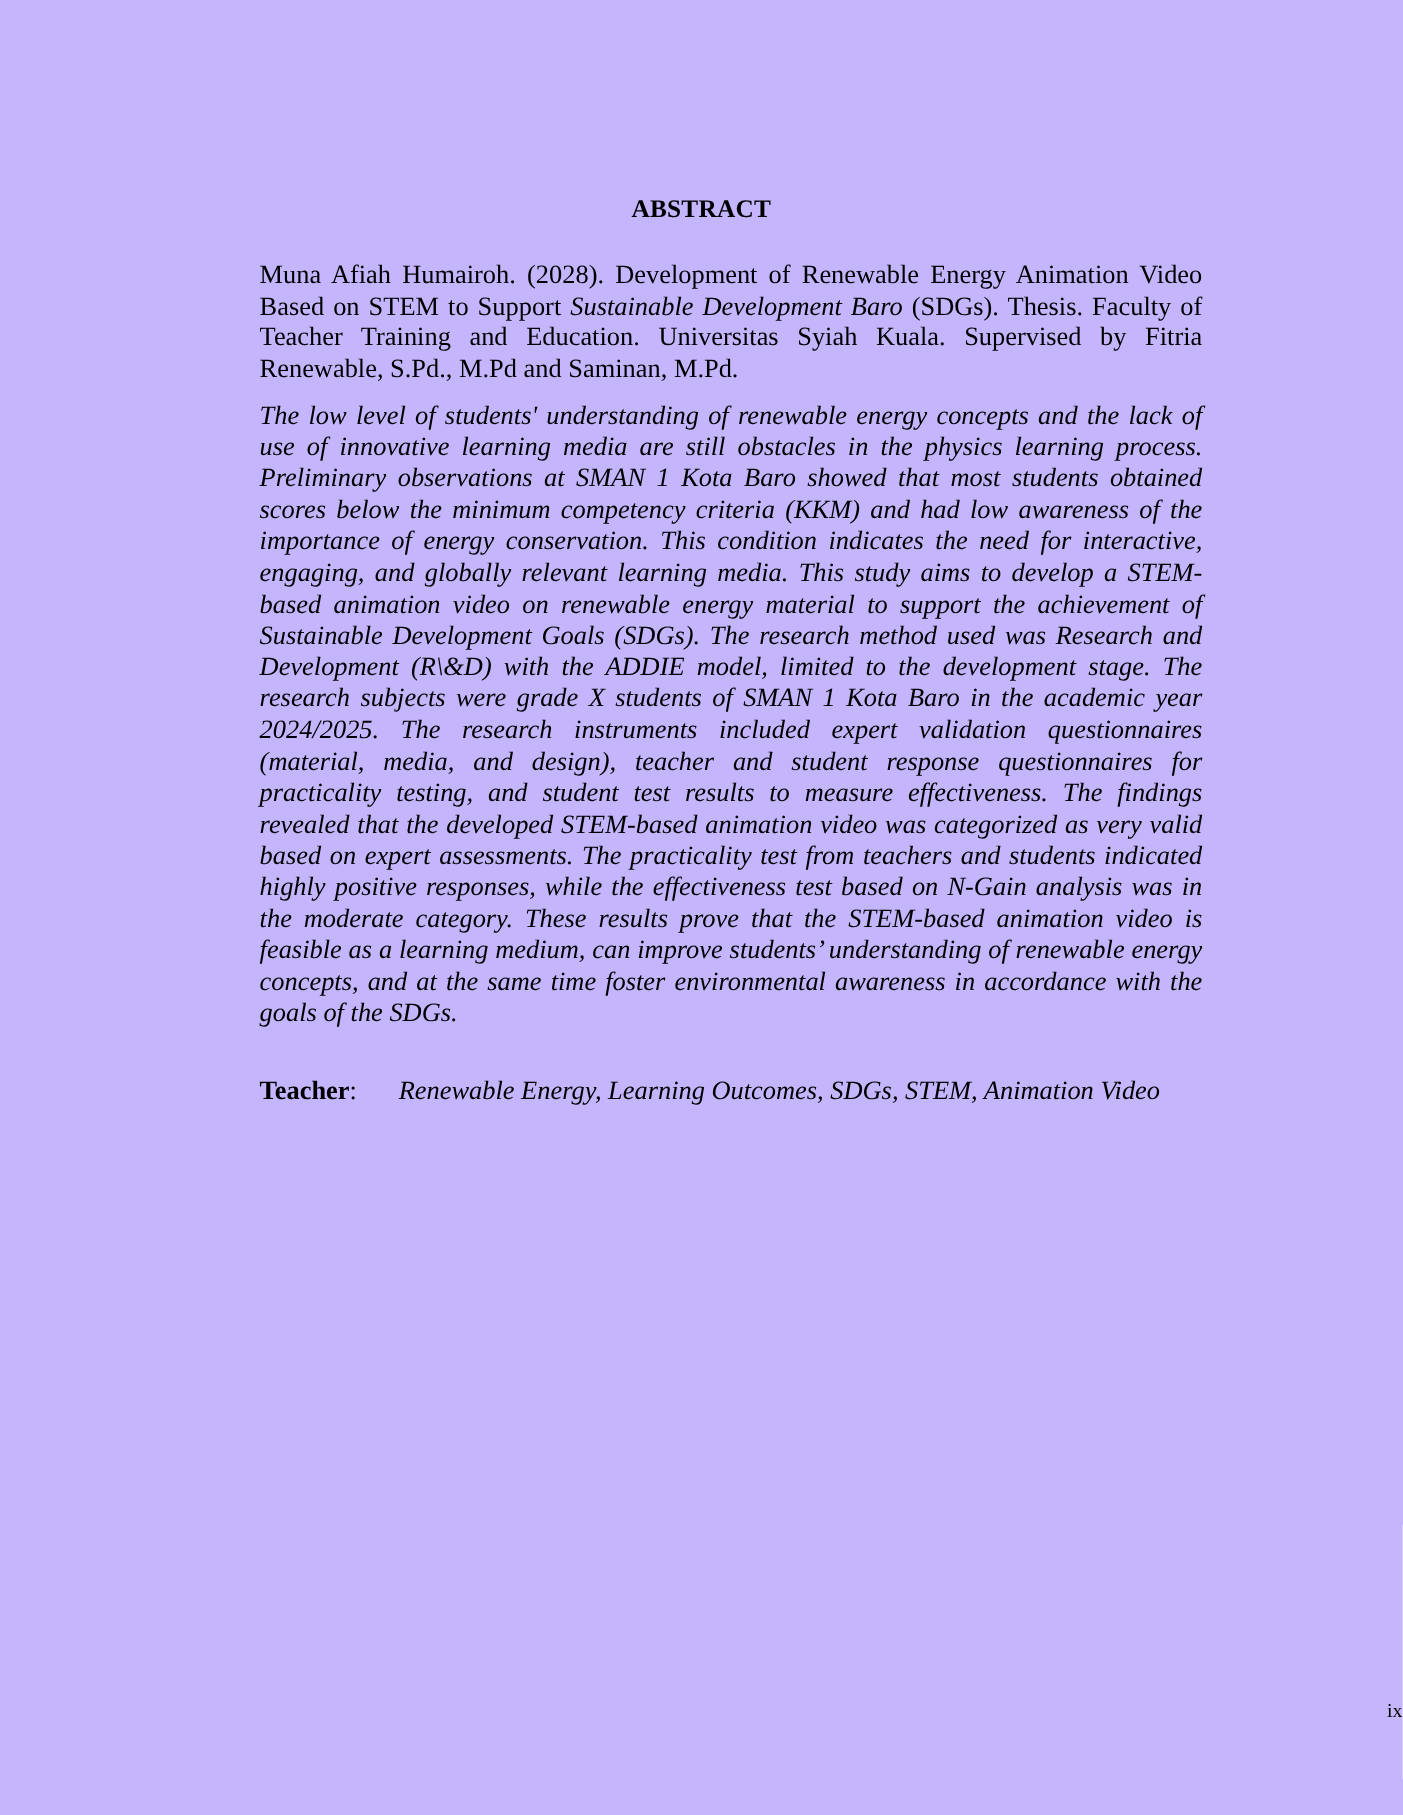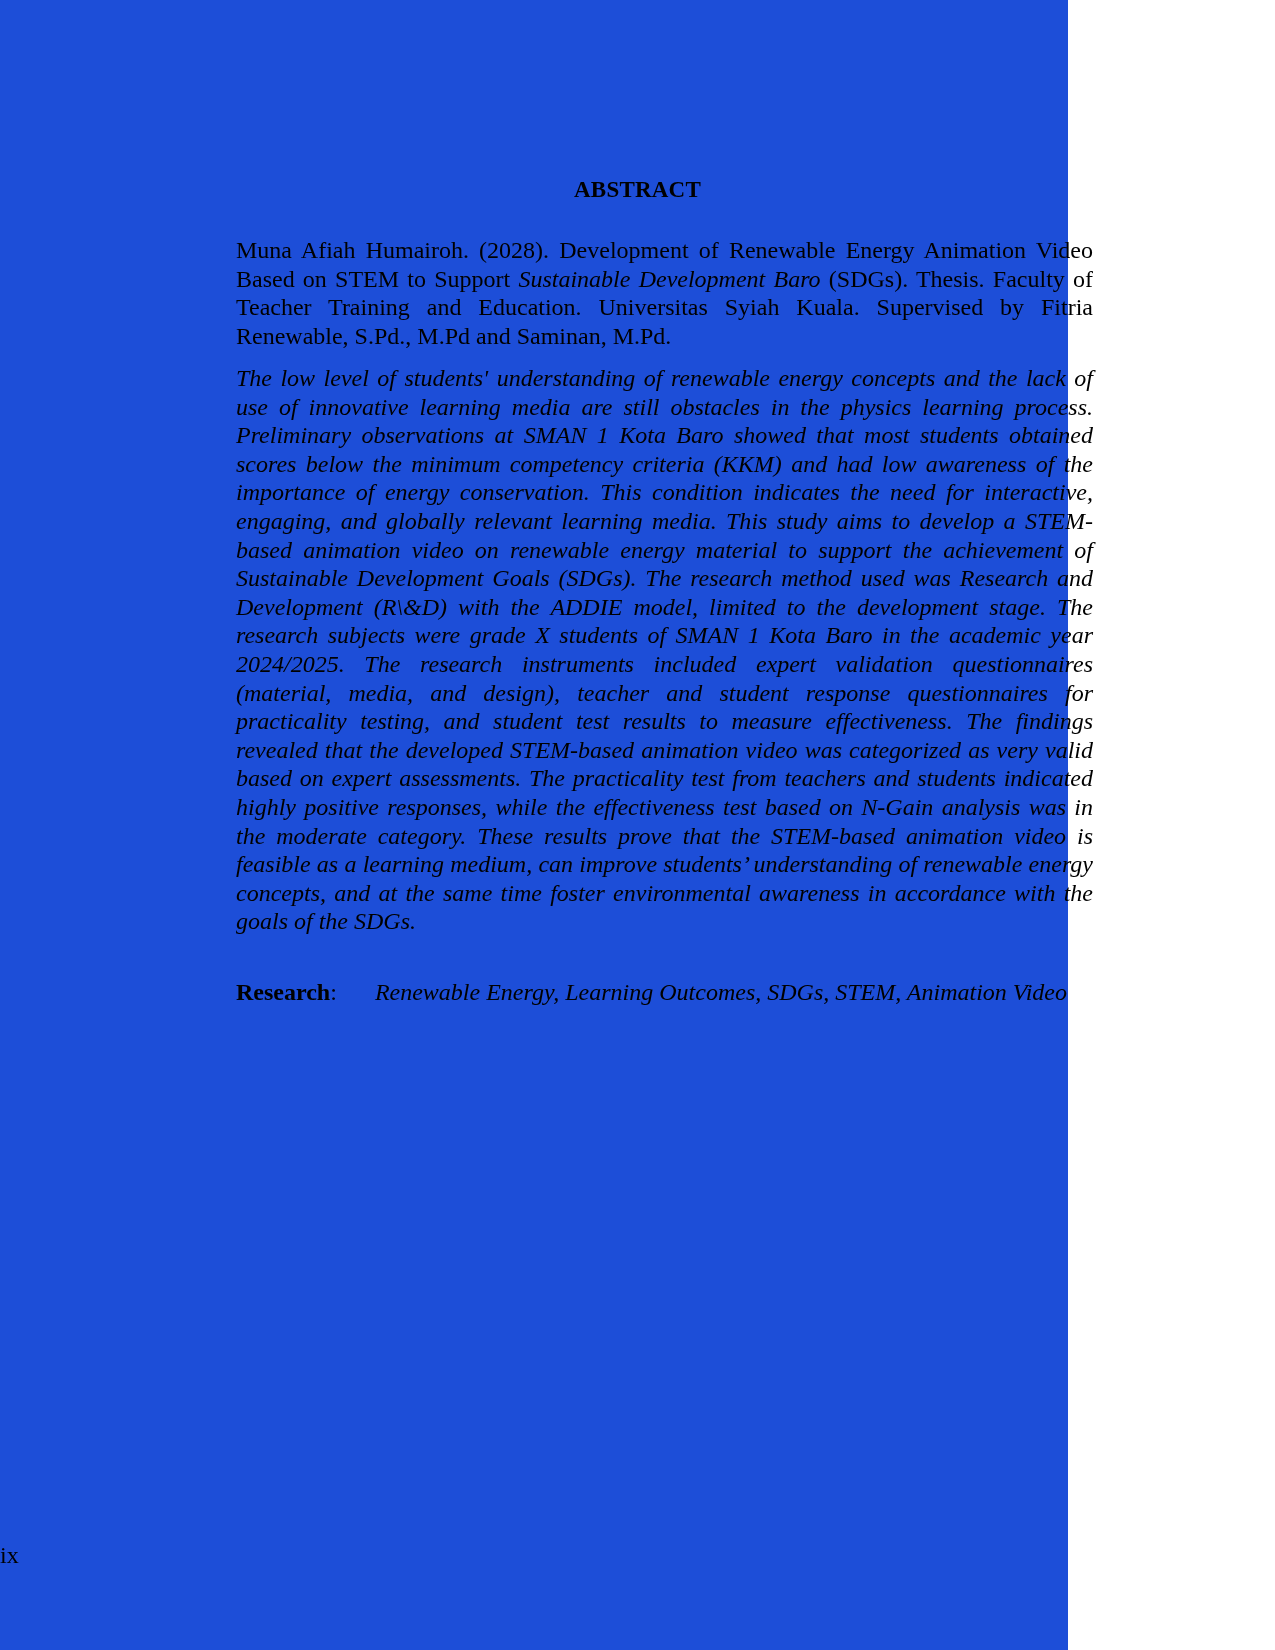--- a/index.html
+++ b/index.html
@@ -11,23 +11,23 @@
       width: 1275px;
       height: 1650px;
       position: relative;
       overflow: hidden;
       font-family: "Liberation Serif", "DejaVu Serif", serif;
       color: #000000;
     }
     .page {
       position: absolute;
       left: 0; top: 0;
-      width: 1068px;
+      width: 1275px;
       height: 1650px;
-      background: #1d4ed8;
+      background: #c4b5fd;
     }
     .column {
       position: absolute;
       left: 236px;
       width: 857px;
     }
     .title {
       position: absolute;
       top: 176px;
       left: 0;
@@ -62,33 +62,33 @@
       line-height: 28.6px;
       margin: 0;
     }
     .keywords .kw-label { font-weight: bold; }
     .keywords .kw-list { font-style: italic; margin-left: 32px; }
     .page-number {
       position: absolute;
       top: 1542px;
       left: 0;
       width: 1275px;
-      text-align: left;
-      font-size: 24px;
+      text-align: right;
+      font-size: 18px;
       line-height: 26px;
     }
   </style>
 </head>
 <body>
 
 <div class="page">
 
   <div class="title">ABSTRACT</div>
 
   <p class="column citation"><span>Muna Afiah Humairoh. (2028). Development of Renewable Energy Animation Video Based on STEM to Support </span><span class="it">Sustainable Development Baro</span><span> (SDGs). Thesis. Faculty of Teacher Training and Education. Universitas Syiah Kuala. Supervised by Fitria Renewable, S.Pd., M.Pd and Saminan, M.Pd.</span></p>
 
   <p class="column abstract-body">The low level of students' understanding of renewable energy concepts and the lack of use of innovative learning media are still obstacles in the physics learning process. Preliminary observations at SMAN 1 Kota Baro showed that most students obtained scores below the minimum competency criteria (KKM) and had low awareness of the importance of energy conservation. This condition indicates the need for interactive, engaging, and globally relevant learning media. This study aims to develop a STEM-based animation video on renewable energy material to support the achievement of Sustainable Development Goals (SDGs). The research method used was Research and Development (R\&amp;D) with the ADDIE model, limited to the development stage. The research subjects were grade X students of SMAN 1 Kota Baro in the academic year 2024/2025. The research instruments included expert validation questionnaires (material, media, and design), teacher and student response questionnaires for practicality testing, and student test results to measure effectiveness. The findings revealed that the developed STEM-based animation video was categorized as very valid based on expert assessments. The practicality test from teachers and students indicated highly positive responses, while the effectiveness test based on N-Gain analysis was in the moderate category. These results prove that the STEM-based animation video is feasible as a learning medium, can improve students’ understanding of renewable energy concepts, and at the same time foster environmental awareness in accordance with the goals of the SDGs.</p>
 
-  <p class="column keywords"><span class="kw-label">Research</span><span>: </span><span class="kw-list">Renewable Energy, Learning Outcomes, SDGs, STEM, Animation Video</span></p>
+  <p class="column keywords"><span class="kw-label">Teacher</span><span>: </span><span class="kw-list">Renewable Energy, Learning Outcomes, SDGs, STEM, Animation Video</span></p>
 
   <div class="page-number">ix</div>
 
 </div>
 
 </body></html>

